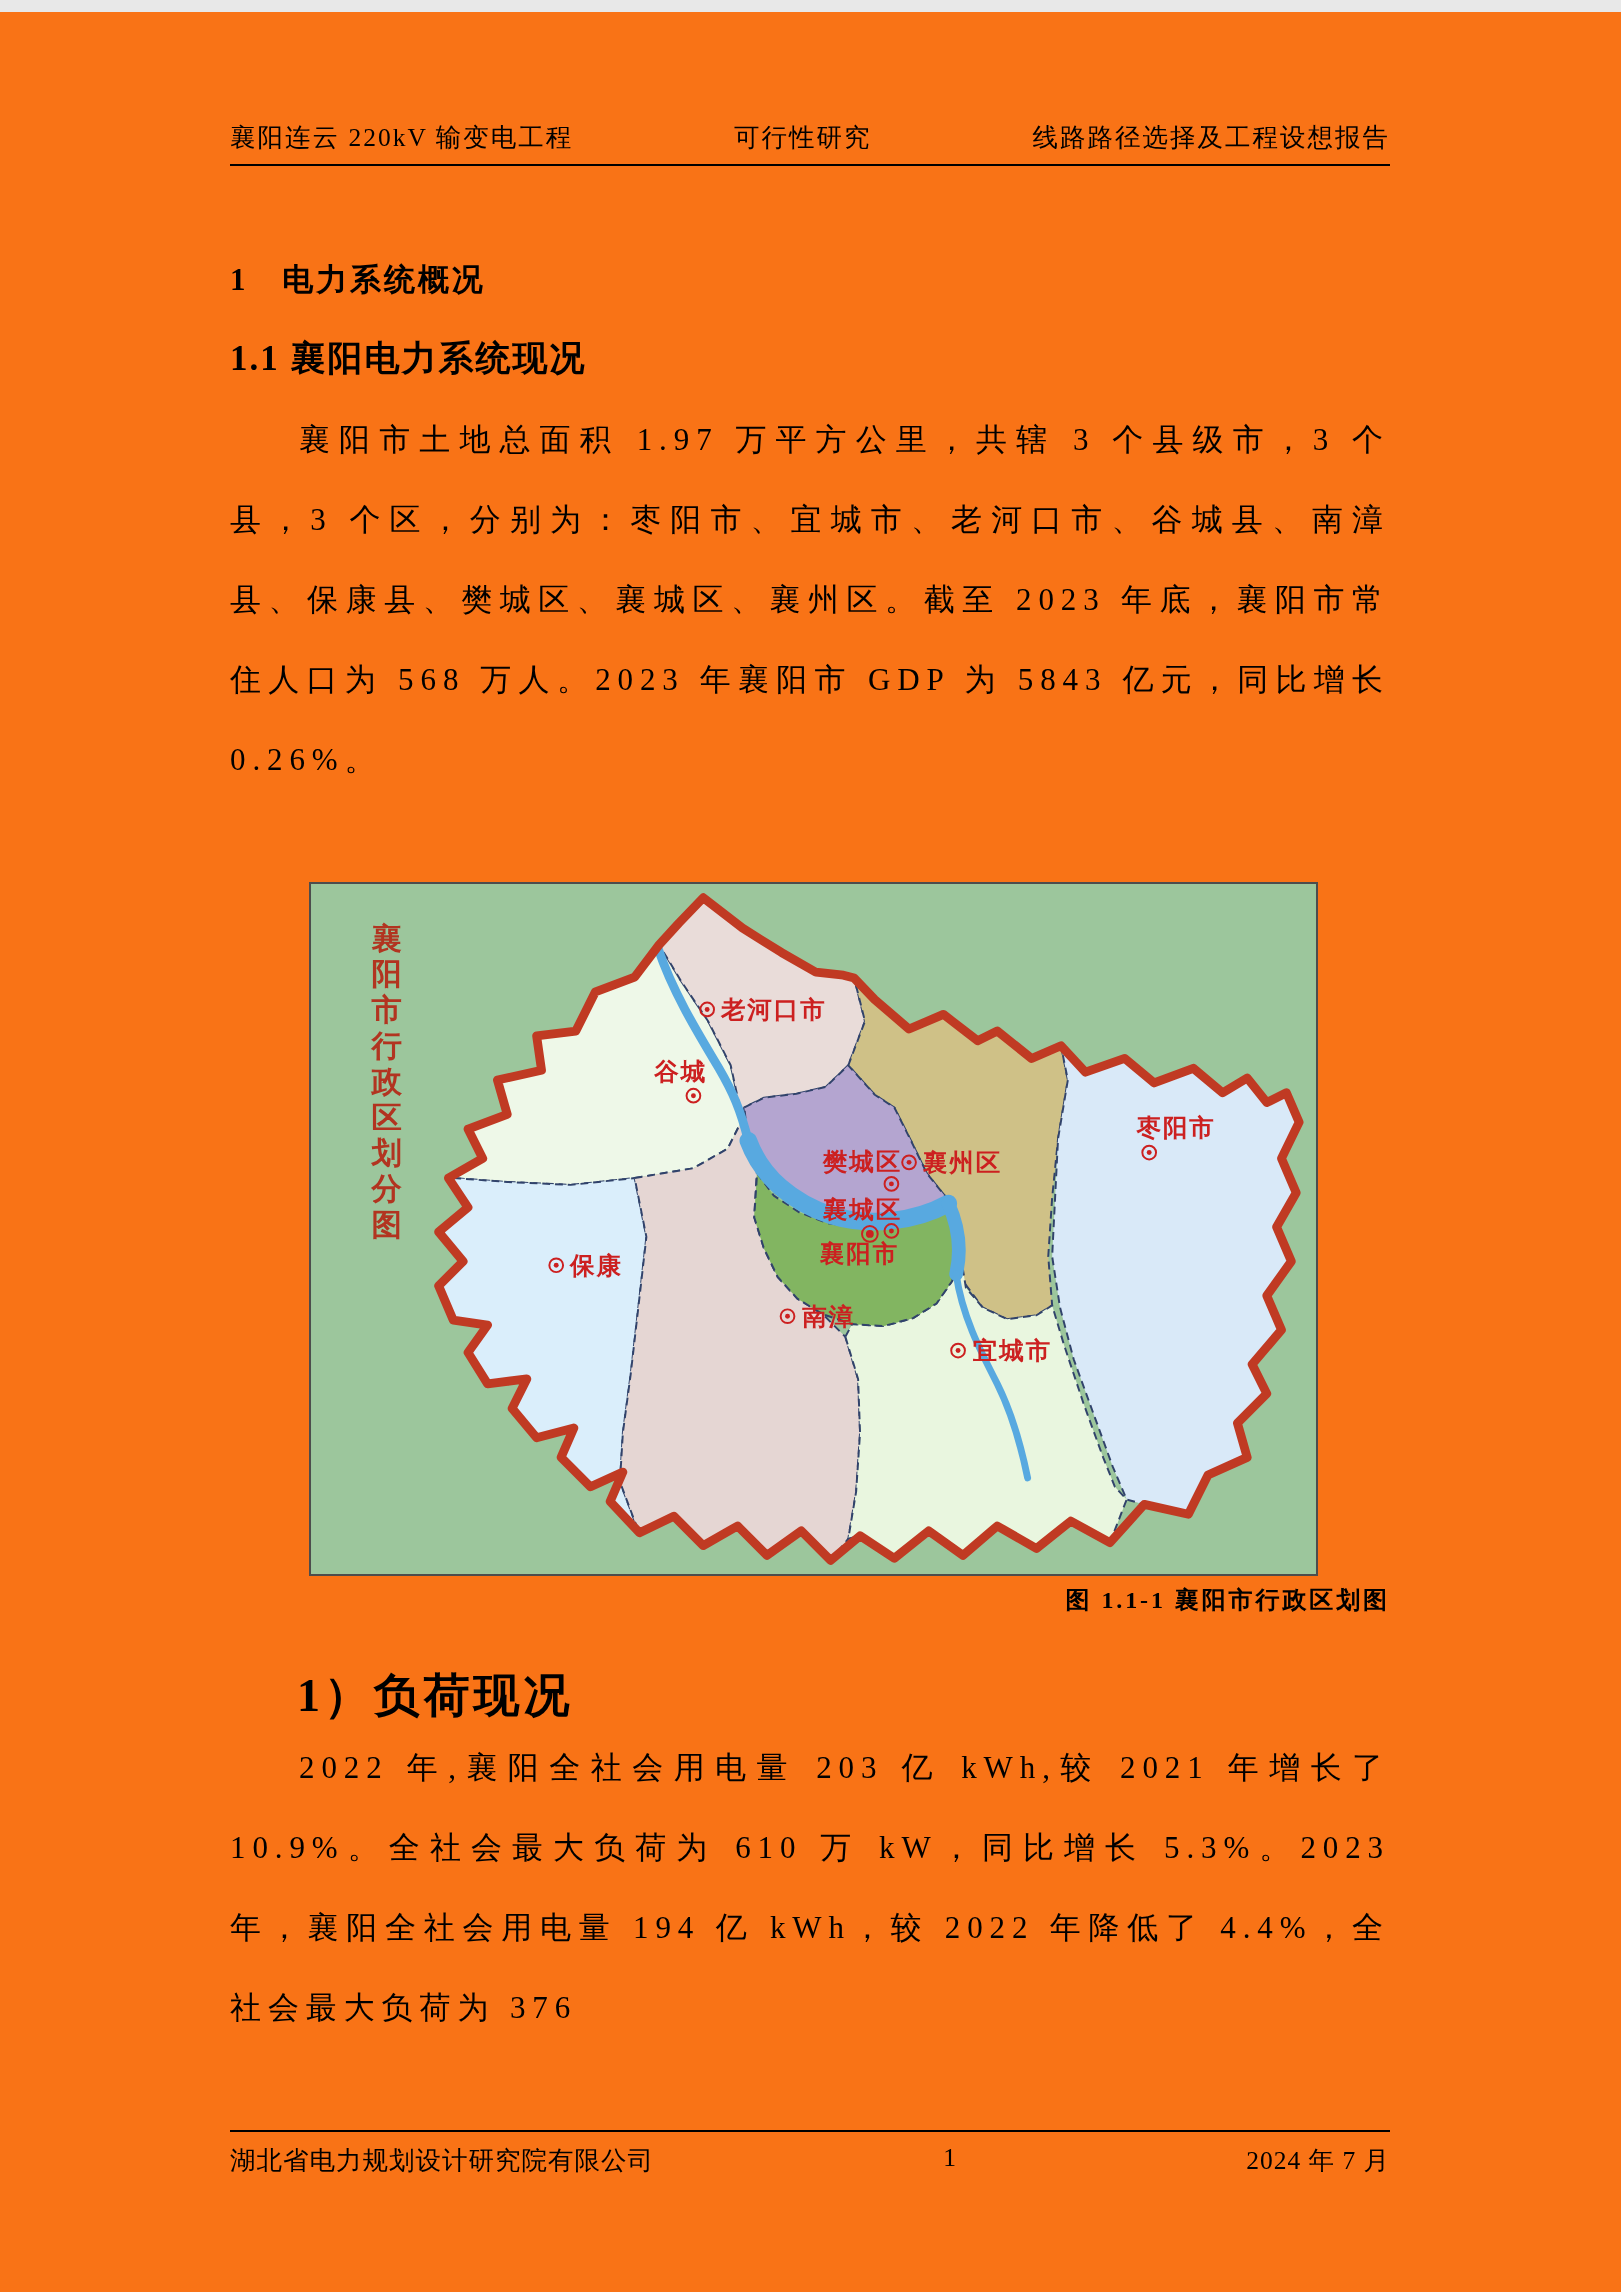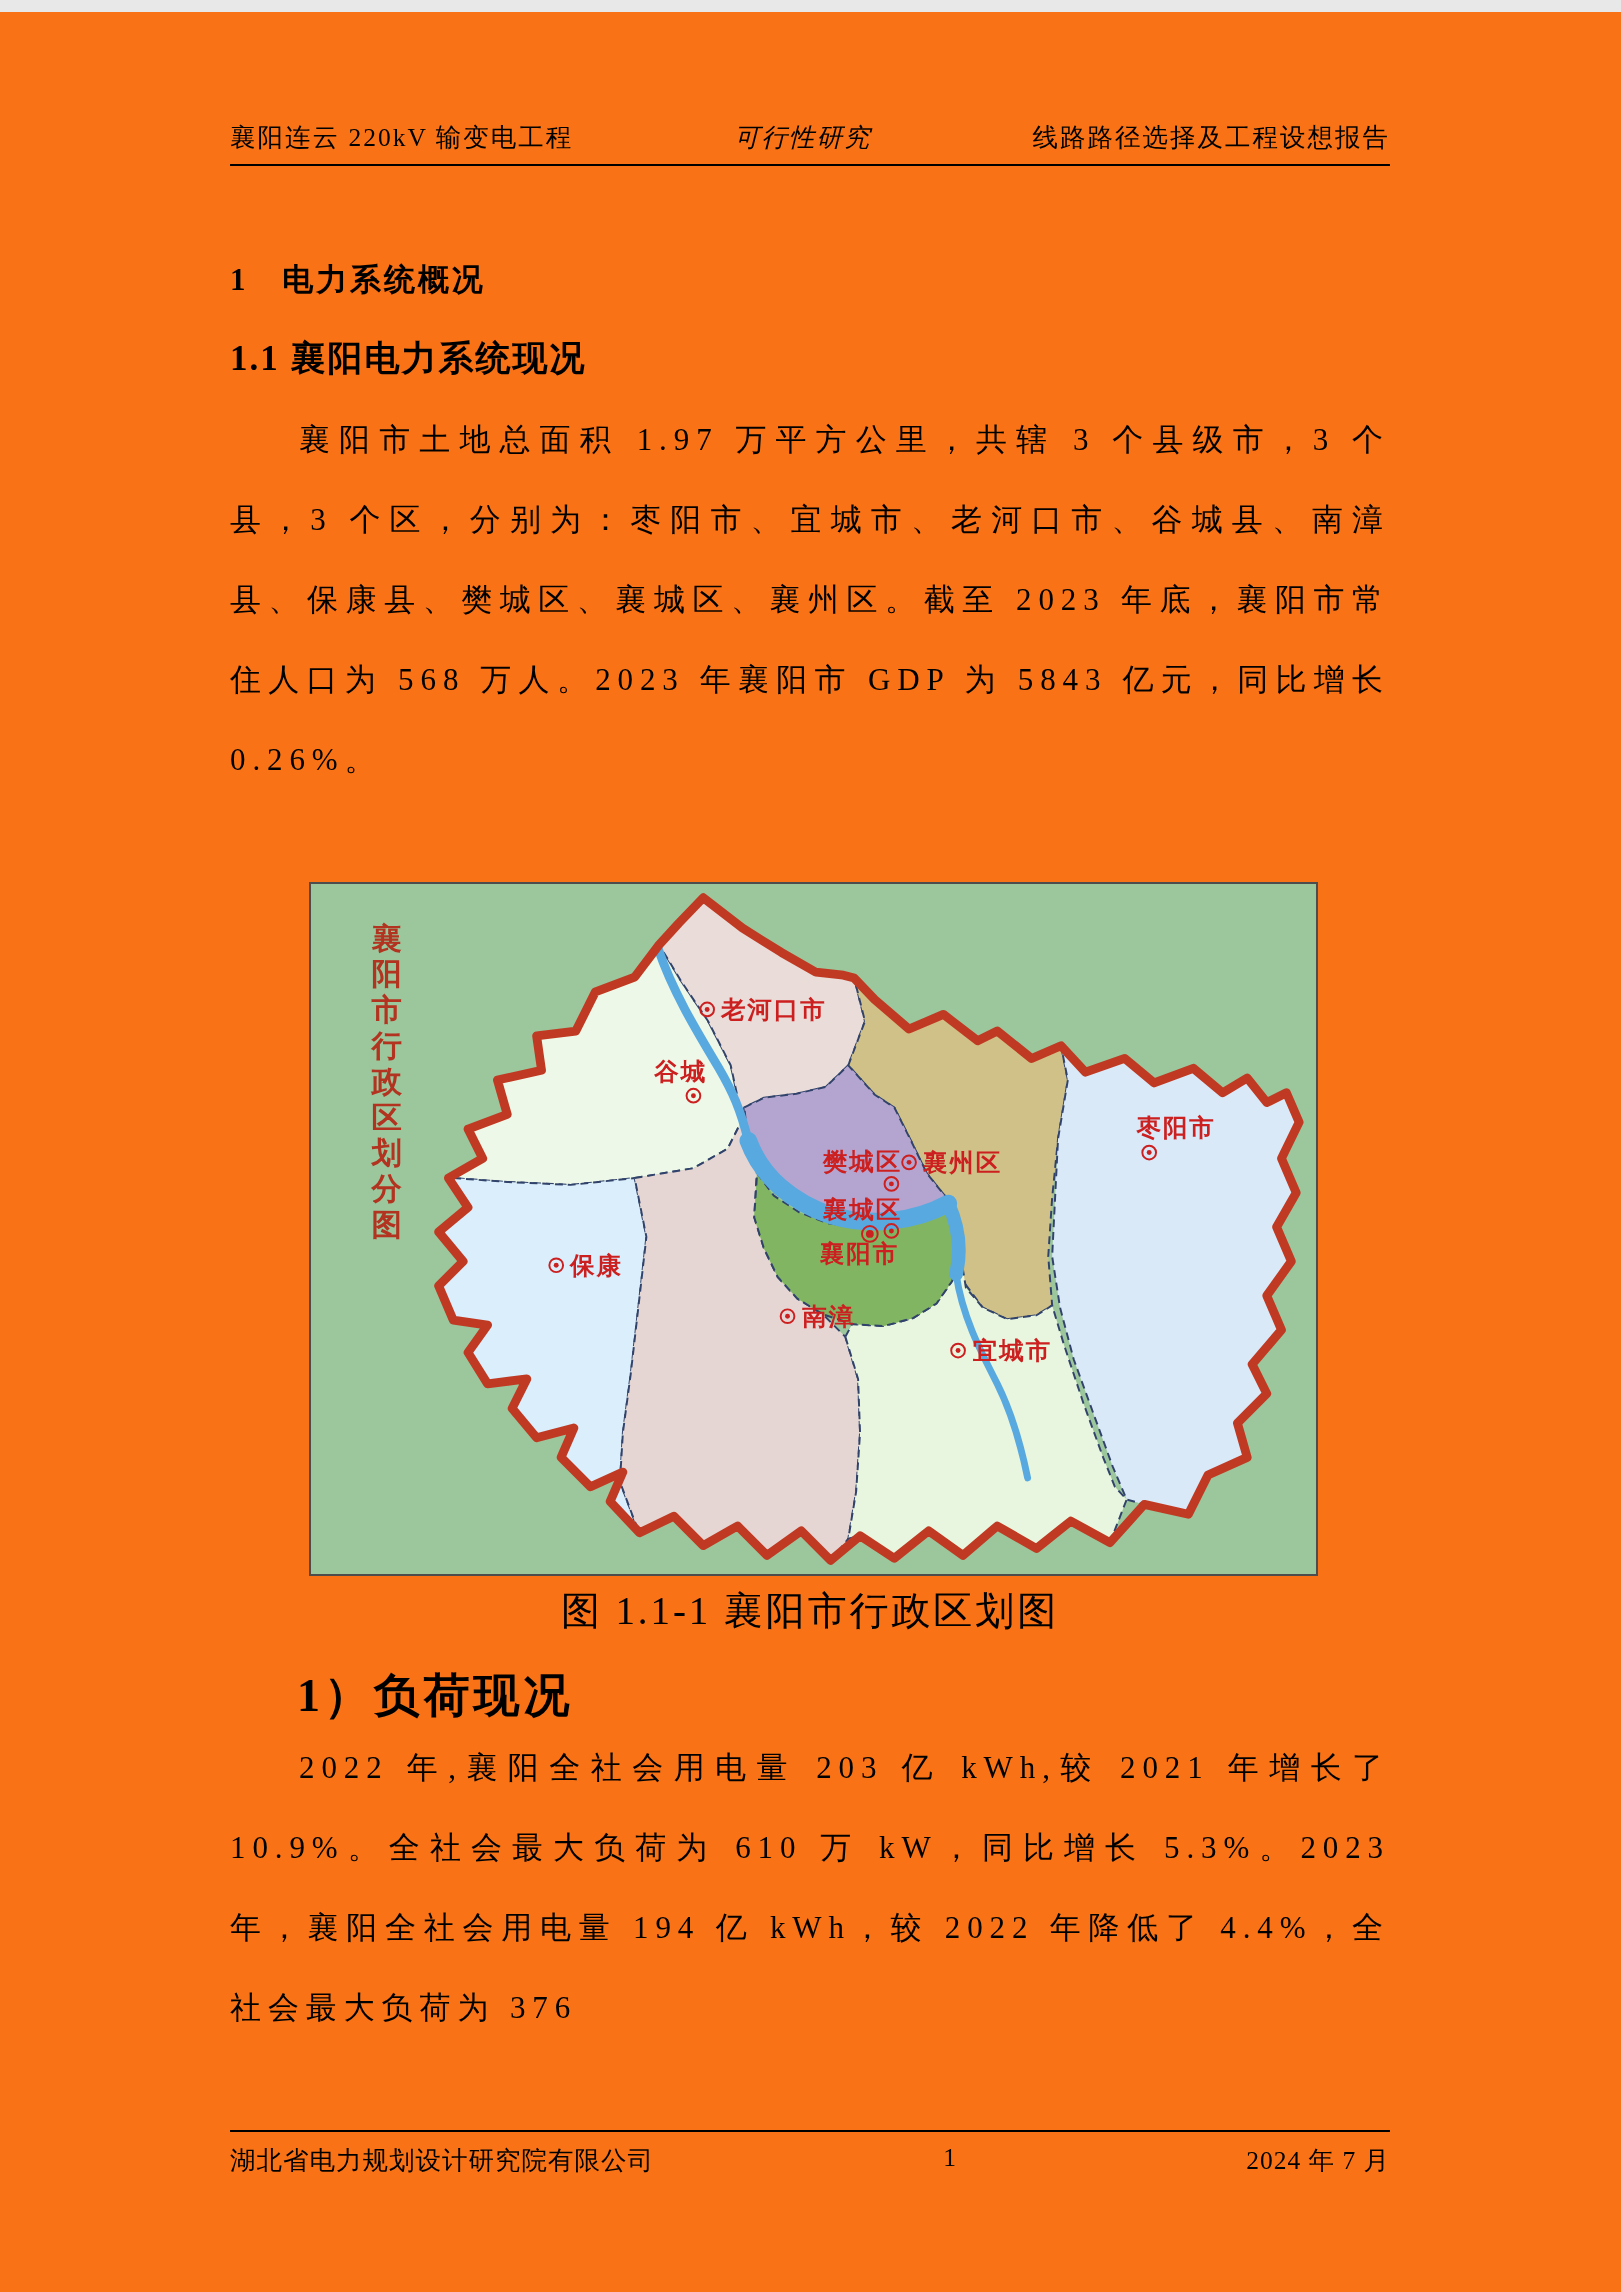--- a/index.html
+++ b/index.html
@@ -14,21 +14,21 @@
   }
   
   .hdr{
     position:absolute;left:230px;width:1160px;top:108px;
     display:flex;justify-content:space-between;align-items:flex-end;
     font-size:25.5px;letter-spacing:2px;
     border-bottom:2.9px solid #000;
     padding-bottom:8.8px;
   }
   .hdr span{white-space:nowrap;}
-  .hdr .c{flex:1;text-align:center;font-style:italic;}
+  .hdr .c{flex:1;text-align:center;}
   .hdr .l{text-align:left;}
   .hdr .r{text-align:left;}
   
   .h1{
     position:absolute;left:230px;top:247px;
     font-size:31px;font-weight:bold;letter-spacing:2.9px;white-space:nowrap;
   }
   .h2{
     position:absolute;left:230px;top:323px;
     font-size:35px;font-weight:bold;letter-spacing:2px;white-space:nowrap;
@@ -48,21 +48,21 @@
   .b1{top:388px;}
   .b2{top:1716px;}
   
   .mapfig{
     position:absolute;left:309px;top:870px;width:1005px;height:690px;
     border:2px solid #4d4d4d;box-sizing:content-box;background:#9cc69c;
   }
   .mapfig svg{display:block;width:1005px;height:690px;}
   .caption{
     position:absolute;left:230px;top:1572px;width:1160px;
-    text-align:center;font-size:39px;font-weight:normal;letter-spacing:2.9px;
+    text-align:right;font-size:24px;font-weight:bold;letter-spacing:2.9px;
   }
   
   .ftr{
     position:absolute;left:230px;width:1160px;top:2118px;
     display:flex;justify-content:space-between;align-items:flex-start;
     font-size:25.5px;letter-spacing:1px;
     border-top:2px solid #000;
     padding-top:10.8px;
   }
   .ftr .c{flex:1;text-align:center;}

